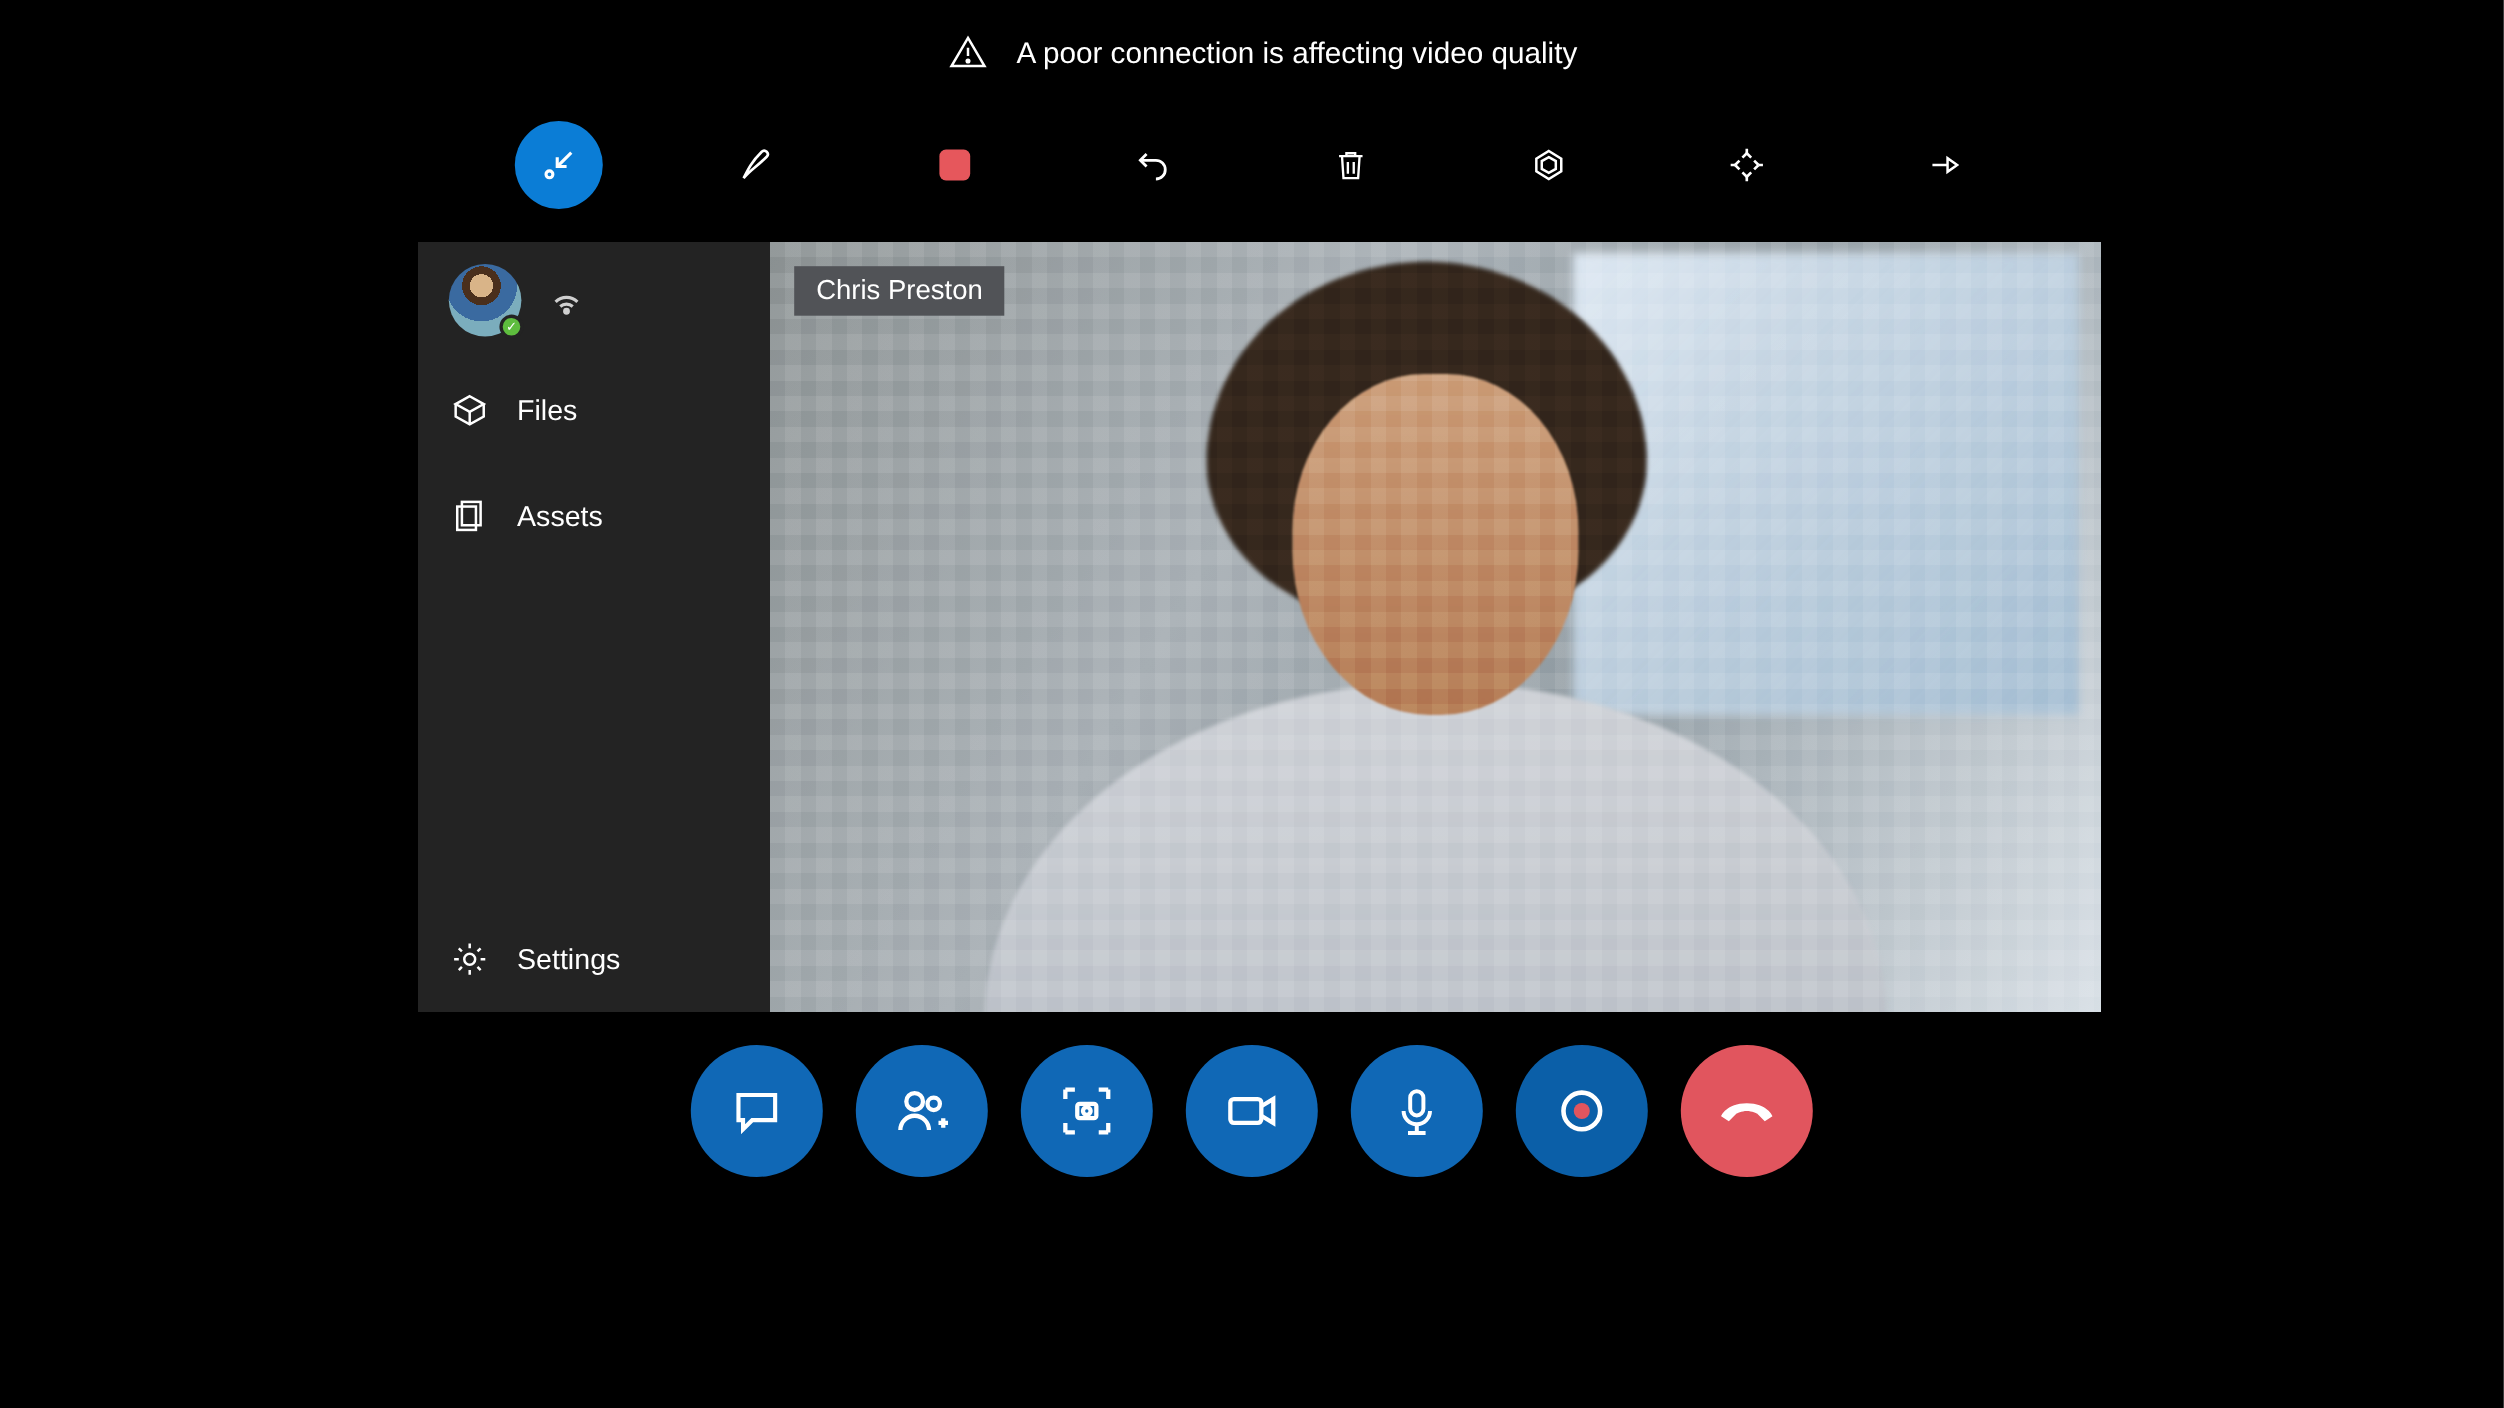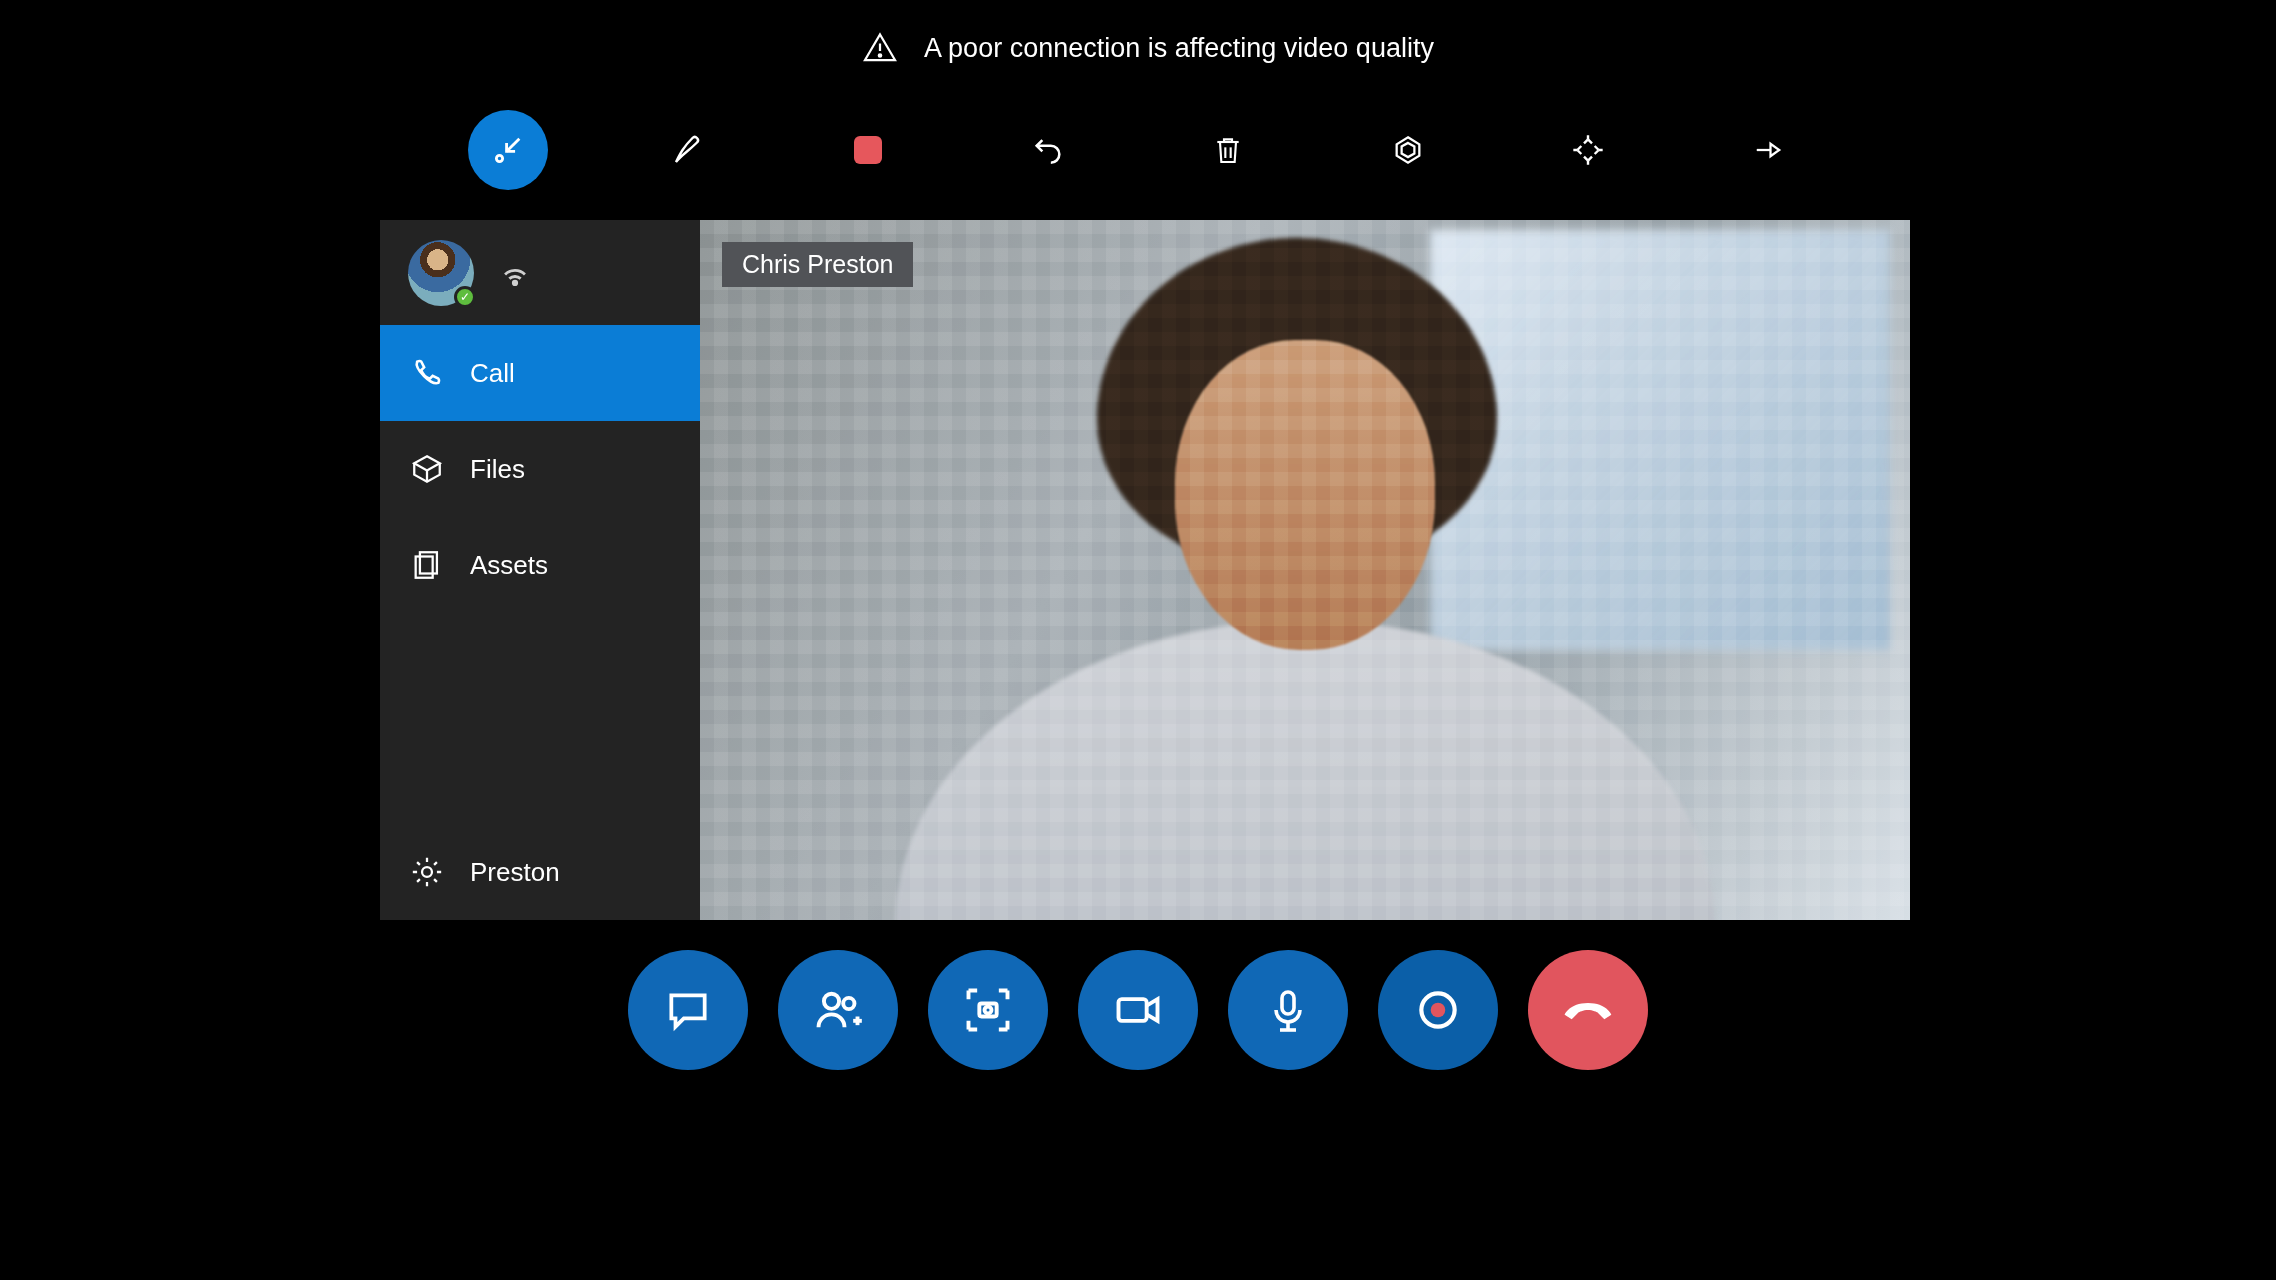--- a/index.html
+++ b/index.html
@@ -269,28 +269,20 @@
       </div>
       <span>
         <svg width="34" height="34" viewBox="0 0 24 24" fill="none" stroke="#cfcfcf" stroke-width="2">
           <path d="M5 13 a10 10 0 0 1 14 0"></path>
           <path d="M8 16 a6 6 0 0 1 8 0"></path>
           <circle cx="12" cy="19" r="1.2" fill="#cfcfcf"></circle>
         </svg>
       </span>
     </div>
 
-    <div class="nav-item selected">
-      <span>
-        <svg width="34" height="34" viewBox="0 0 24 24" fill="none" stroke="#fff" stroke-width="1.8">
-          <path d="M5 4 C5 4 7 3 8 4 L10 8 L8 10 C9 13 11 15 14 16 L16 14 L20 16 C21 17 20 19 20 19 C15 21 3 9 5 4 Z"></path>
-        </svg>
-      </span>
-      <span>Call</span>
-    </div>
 
     <div class="nav-item">
       <span>
         <svg width="34" height="34" viewBox="0 0 24 24" fill="none" stroke="#fff" stroke-width="1.6">
           <path d="M12 3 L21 8 L12 13 L3 8 Z"></path>
           <path d="M3 8 V16 L12 21 L21 16 V8"></path>
           <path d="M12 13 V21"></path>
         </svg>
       </span>
       <span>Files</span>
@@ -308,21 +300,21 @@
 
     <div class="nav-spacer"></div>
 
     <div class="nav-item">
       <span>
         <svg width="34" height="34" viewBox="0 0 24 24" fill="none" stroke="#fff" stroke-width="1.6">
           <circle cx="12" cy="12" r="3.5"></circle>
           <path d="M12 2 V5 M12 19 V22 M2 12 H5 M19 12 H22 M5 5 L7 7 M17 17 L19 19 M19 5 L17 7 M7 17 L5 19"></path>
         </svg>
       </span>
-      <span>Preston</span>
+      <span>Settings</span>
     </div>
 
   </div>
 
   <div class="video-pane">
     <div class="bg-window"></div>
     <div class="sil-body"></div>
     <div class="sil-hair"></div>
     <div class="sil-face"></div>
     <div class="pixelate"></div>

